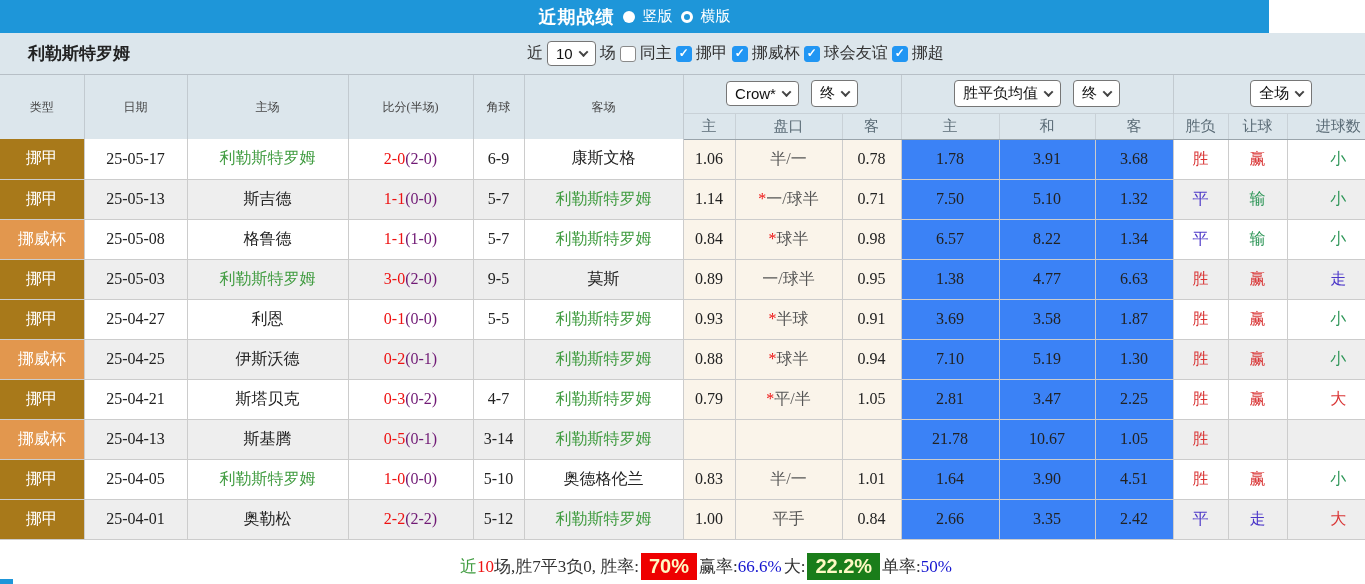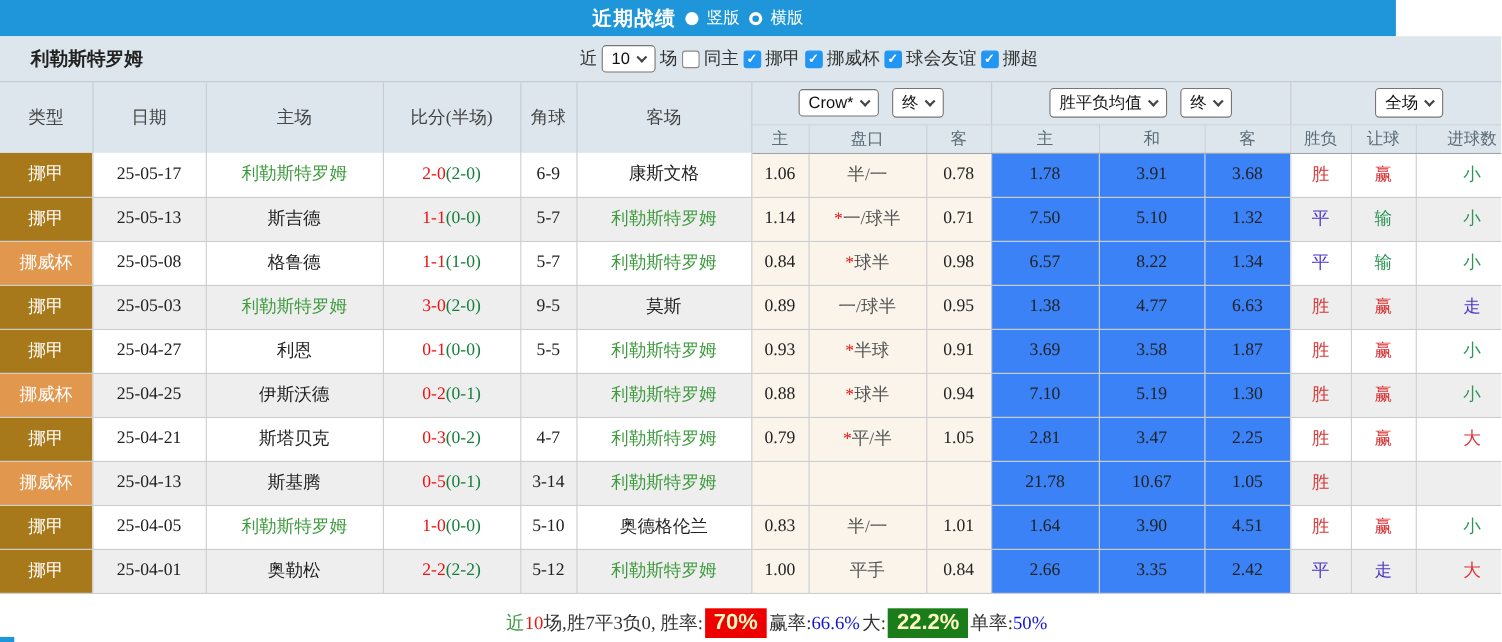--- a/index.html
+++ b/index.html
@@ -30,38 +30,38 @@
   .cb { width:16px; height:16px; border-radius:3px; display:inline-flex;
     align-items:center; justify-content:center; background:#fff; border:1px solid #8a8a8a;
     font-size:12px; }
   .cb.checked { background:#2196f3; border-color:#2196f3; color:#fff; }
   .cb.checked::after { content:"✓"; font-weight:bold; }
 
   
   .tablewrap { position:absolute; left:0; top:75px; width:1365px; }
   table { width:1365px; border-collapse:collapse; table-layout:fixed; }
   thead th { background:#dce6ec; font-weight:normal; }
-  .h-main { font-size:16px; color:#454545; border-right:1px solid #c2cad0; height:64px; }
+  .h-main { font-size:12px; color:#454545; border-right:1px solid #c2cad0; height:64px; }
   th:last-child, td:last-child { border-right:none;padding-left:24px; }
   .h-group { height:38px; border-left:1px solid #c2cad0; }
   .h-group .grp { display:flex; align-items:center; justify-content:center; gap:12px; }
   .h-sub { height:26px; font-size:15px; color:#5a6b76; border-top:1px solid #c9d1d7;
     border-right:1px solid #c9d1d7; }
   thead tr:last-child th { border-bottom:1px solid #9aa4ab; }
 
   tbody td { height:40px; text-align:center; font-size:16px; color:#222;
     border-bottom:1px solid #ccc; border-right:1px solid #ccc; background:#fff; }
   tr.alt .plain { background:#eee; }
   td.hc { background:#faf4ea; }
   td.eu { background:#3b82f6; }
   td.lg-lg  { background:#a8791a; color:#fff; }
   td.lg-cup { background:#e2974e; color:#fff; }
   .self { color:#3f9b3f; }
   .ft { color:#ee1111; }
-  .ht { color:#15803d; }
+  .ht { color:#701a75; }
   td.line { color:#555; }
   .star { color:#ee1111; }
   .c-red { color:#d93535; }
   .c-green { color:#2e9658; }
   .c-violet { color:#4b36c8; }
 
   
   .summary { position:absolute; left:16px; top:549px; width:1365px; height:35px;
     display:flex; align-items:center; justify-content:center; gap:2px;
     font-size:17px; color:#333; background:#fff;padding-left:15px; }

